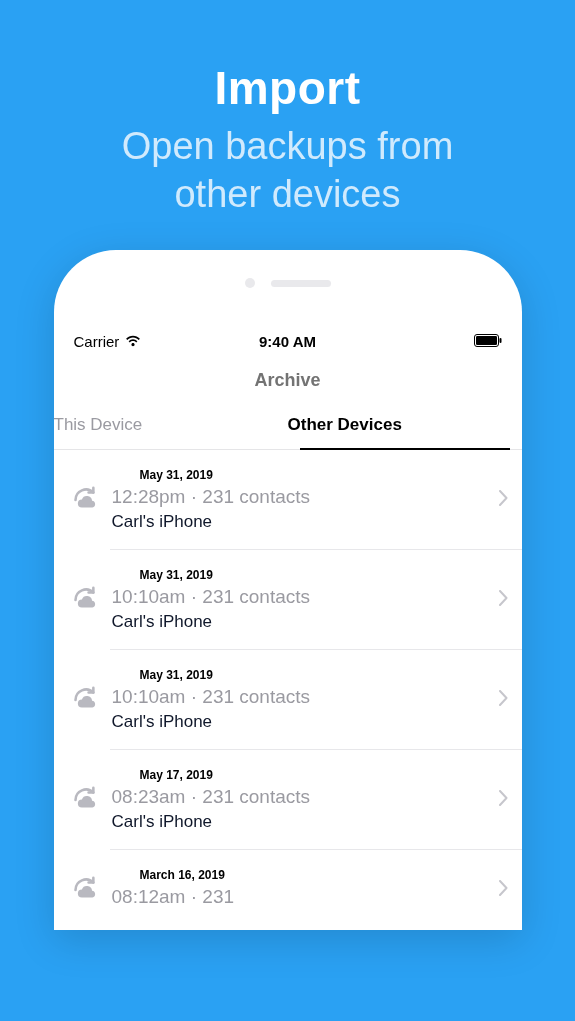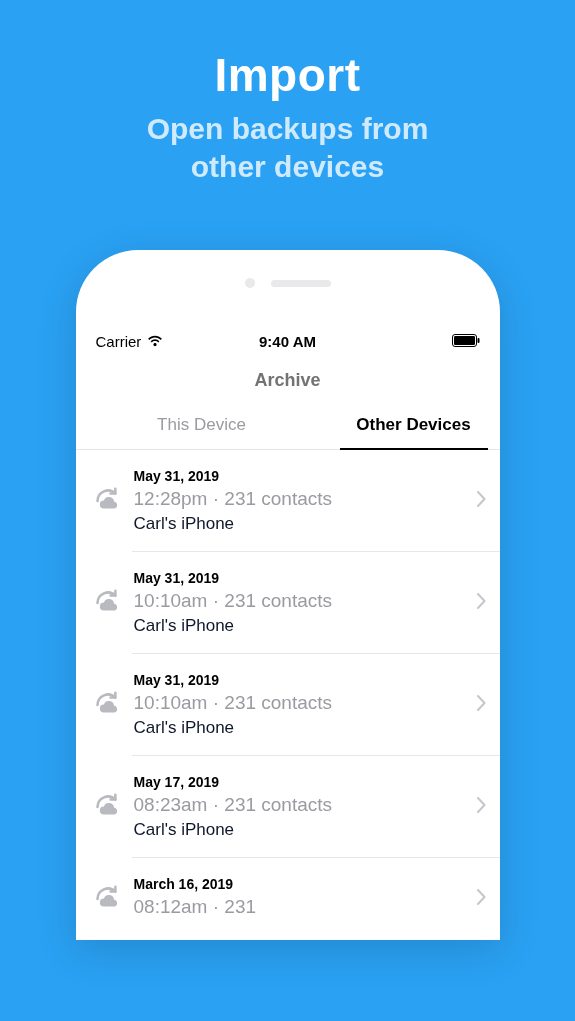--- a/index.html
+++ b/index.html
@@ -11,41 +11,41 @@
     }
     body {
       width: 575px;
       height: 1021px;
       background: #2aa1f3;
       overflow: hidden;
       position: relative;
     }
     .hero {
       text-align: center;
-      padding-top: 48px;
+      padding-top: 61px;
     }
     .hero-title {
       color: #ffffff;
       font-size: 46px;
       font-weight: 700;
       letter-spacing: 0.5px;
       margin-bottom: 8px;
     }
     .hero-subtitle {
       color: rgba(255,255,255,0.78);
-      font-size: 30px;
-      font-weight: 700;
+      font-size: 38px;
+      font-weight: 400;
       line-height: 1.25;
     }
     .phone {
       position: absolute;
       left: 50%;
       transform: translateX(-50%);
       top: 250px;
-      width: 424px;
+      width: 468px;
       background: #ffffff;
       border-radius: 62px 62px 0 0;
       box-shadow: 0 10px 40px rgba(0,0,0,0.15);
       padding-top: 28px;
     }
     .speaker-row {
       display: flex;
       align-items: center;
       justify-content: center;
       gap: 16px;
@@ -100,27 +100,26 @@
       font-weight: 600;
       color: #737373;
       margin-bottom: 14px;
     }
     .tabs {
       display: flex;
       border-bottom: 1px solid #e5e5e7;
     }
     .tab {
       flex: 1;
-      text-align: center;
+      text-align: left;
       padding: 10px 0 14px 0;
       font-size: 17px;
       color: #9a9aa1;
       cursor: pointer;
       position: relative;
-      margin-left: 40px;
     }
     .tab.active {
       color: #000;
       font-weight: 600;
     }
     .tab.active::after {
       content: "";
       position: absolute;
       left: 12px;
       right: 12px;
@@ -152,24 +151,25 @@
       align-items: center;
       justify-content: center;
       flex-shrink: 0;
     }
     .row-body {
       flex: 1;
       min-width: 0;
       padding-left: 6px;
     }
     .row-title {
-      font-size: 14px;
+      font-size: 12px;
       font-weight: 700;
       color: #000;
       margin-bottom: 4px;
+      margin-left: 28px;
     }
     .row-meta {
       font-size: 19px;
       color: #9a9aa1;
       margin-bottom: 4px;
     }
     .row-device {
       font-size: 17px;
       color: #0f172a;
     }

